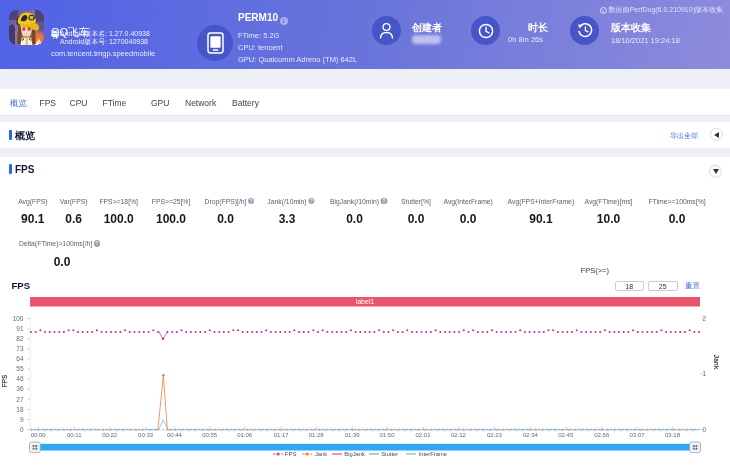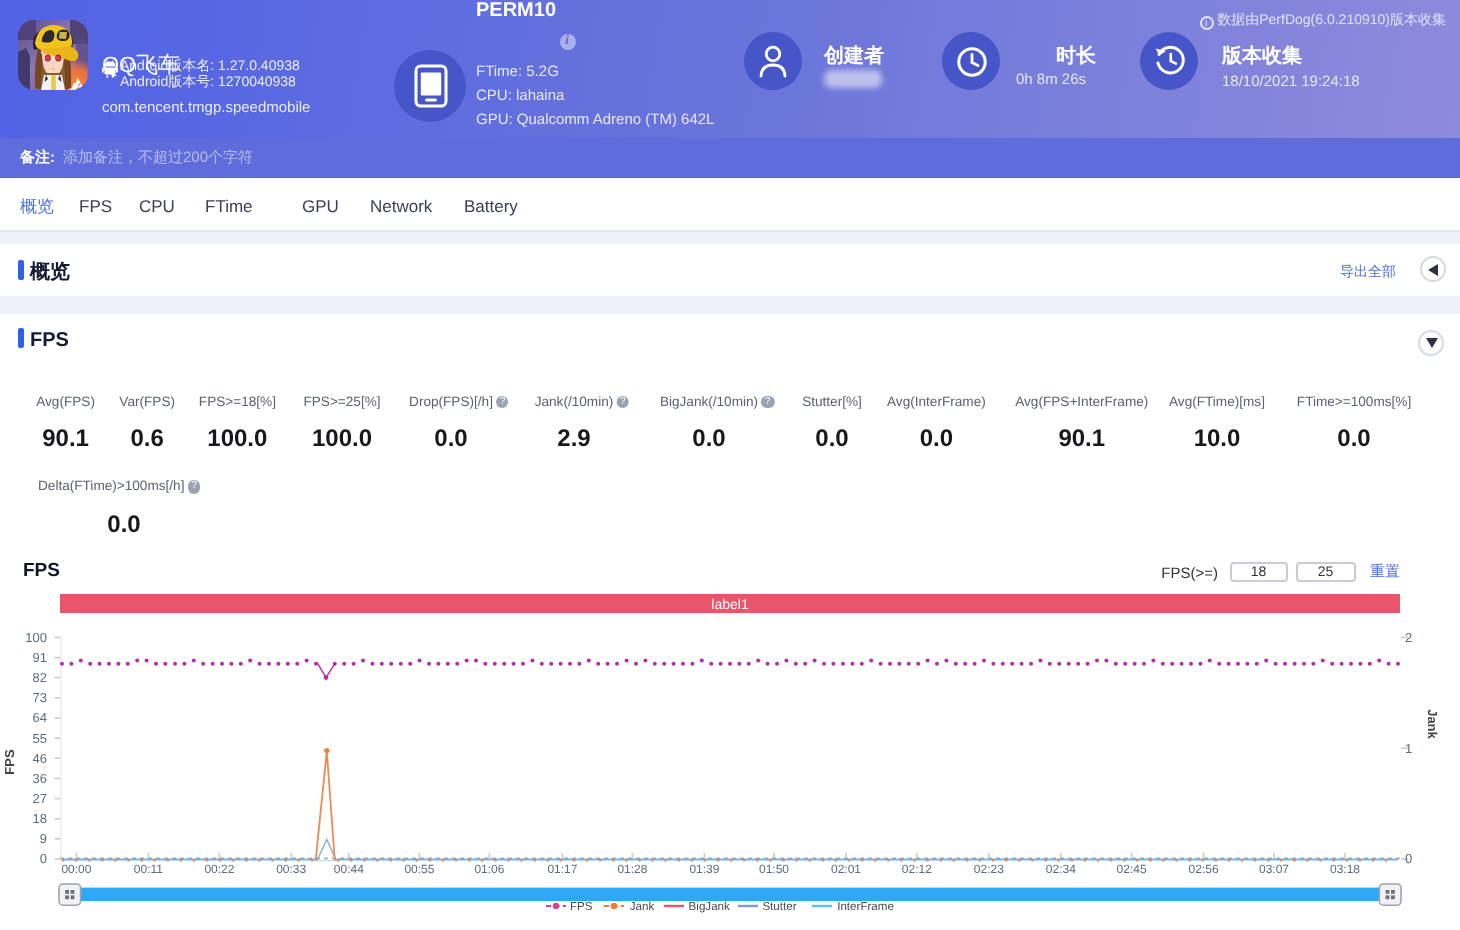--- a/index.html
+++ b/index.html
@@ -34,21 +34,21 @@
 .cbtn svg { display:block; margin:3.5px auto 0; }
 .stat { position:absolute; transform:translateX(-50%); text-align:center; white-space:nowrap; }
 .sl { font-size:6.8px; color:#5a6172; height:7px; }
 .slw { position:relative; }
 .sv { font-size:12px; font-weight:bold; color:#17181c; margin-top:7.5px; }
 .q  { position:absolute; right:-8px; top:0; width:6.5px; height:6.5px; line-height:6.5px; border-radius:50%;
   background:#9aa3b5; color:#fff; font-size:5px; text-align:center; }
 .stat2 { position:absolute; left:19px; top:239.5px; text-align:left; white-space:nowrap; }
 .stat2 .q { position:static; display:inline-block; margin-left:1.5px; vertical-align:0.5px; }
 .ctitle { position:absolute; left:11.5px; top:280px; font-size:9.5px; font-weight:bold; color:#10142c; }
-.fpsctl { position:absolute; top:282px; right:121px; font-size:7.5px; color:#333;padding-left:17px; }
+.fpsctl { position:absolute; top:266px; right:121px; font-size:7.5px; color:#333;padding-left:17px; }
 .inpbox { position:absolute; top:280.5px; width:29.5px; height:10px; border:1px solid #c9ccd6;
   border-radius:2px; font-size:7px; color:#333; text-align:center; line-height:9px; background:#fff; }
 .reset { position:absolute; top:281px; right:30px; color:#4a6de0; font-size:7.5px; }
 svg text { font-family:"Liberation Sans",sans-serif; }
 .legend { position:absolute; left:0; top:450px; width:730px; height:10px; font-size:5.8px; color:#454b54; }
 .legend .lt { position:absolute; top:0.8px; white-space:nowrap; }
 .lm { position:absolute; top:1.2px; }
 </style></head>
 <body>
 <div id="page">
@@ -105,24 +105,24 @@
       <rect x="4.9" y="7.5" width="0.9" height="1.4" rx="0.45"></rect>
     </svg>
     <div class="t-av">Android版本名: 1.27.0.40938<br>Android版本号: 1270040938</div>
     <div class="t-pkg">com.tencent.tmgp.speedmobile</div>
     <div class="circ" style="left:197px;top:25px;width:36px;height:36px"></div>
     <svg style="position:absolute;left:206.5px;top:32px" width="17" height="22" viewBox="0 0 17 22">
       <rect x="1" y="1" width="15" height="20" rx="2.4" fill="none" stroke="#fff" stroke-width="1.5"></rect>
       <rect x="3.4" y="4.2" width="10.2" height="11.5" rx="0.6" fill="#fff"></rect>
       <rect x="5.5" y="17.2" width="6" height="1.6" rx="0.8" fill="#fff"></rect>
     </svg>
-    <div class="hlabel" style="left:238px;top:0;font-size:10px">PERM10</div>
+    <div class="hlabel" style="left:238px;top:12px;font-size:10px">PERM10</div>
     <span style="position:absolute;left:279.5px;top:16.5px;width:8px;height:8px;border-radius:50%;background:rgba(255,255,255,.45);color:#5b66c9;font-size:6.5px;font-style:italic;font-weight:bold;text-align:center;line-height:8px;font-family:'Liberation Serif',serif">i</span>
     <div class="hsub" style="left:238px;top:30.5px">FTime: 5.2G</div>
-    <div class="hsub" style="left:238px;top:42.5px">CPU: lahaina</div>
+    <div class="hsub" style="left:238px;top:42.5px">CPU: tencent</div>
     <div class="hsub" style="left:238px;top:55px">GPU: Qualcomm Adreno (TM) 642L</div>
     <div class="circ" style="left:372px;top:16px;width:29px;height:29px"></div>
     <svg style="position:absolute;left:379px;top:22px" width="15" height="17" viewBox="0 0 15 17">
       <circle cx="7.5" cy="5" r="3.4" fill="none" stroke="#fff" stroke-width="1.4"></circle>
       <path d="M1.5 16 Q1.8 10.5 7.5 10.5 Q13.2 10.5 13.5 16" fill="none" stroke="#fff" stroke-width="1.4" stroke-linecap="round"></path>
     </svg>
     <div class="hlabel" style="left:412px;top:21px">创建者</div>
     <div class="redact"></div>
     <div class="circ" style="left:471px;top:16px;width:29px;height:29px"></div>
     <svg style="position:absolute;left:477.5px;top:22.5px" width="16" height="16" viewBox="0 0 16 16">
@@ -134,21 +134,20 @@
     <div class="circ" style="left:570px;top:15.5px;width:29px;height:29px"></div>
     <svg style="position:absolute;left:576.5px;top:22px" width="16" height="16" viewBox="0 0 16 16">
       <path d="M2.5 5.2 A6.4 6.4 0 1 1 2 9.5" fill="none" stroke="#fff" stroke-width="1.5" stroke-linecap="round"></path>
       <path d="M0.8 2.2 L2.7 5.6 L5.9 3.6 Z" fill="#fff"></path>
       <path d="M8.4 5 L8.4 8.6 L11 9.8" fill="none" stroke="#fff" stroke-width="1.3" stroke-linecap="round"></path>
     </svg>
     <div class="hlabel" style="left:611px;top:20.5px">版本收集</div>
     <div class="hsub" style="left:611px;top:35.5px">18/10/2021 19:24:18</div>
     <div class="t-collect"><span style="display:inline-block;width:7px;height:7px;border:0.8px solid #dfe3fa;border-radius:50%;font-size:5.5px;line-height:7px;text-align:center;vertical-align:-1px;margin-right:2px">i</span>数据由PerfDog(6.0.210910)版本收集</div>
   </div>
-  <div class="note"><b>备注:</b><span>添加备注，不超过200个字符</span></div>
   <div class="tabs">
     <span style="left:10px;color:#4a6de0">概览</span>
     <span style="left:39.5px">FPS</span>
     <span style="left:69.5px">CPU</span>
     <span style="left:102.5px">FTime</span>
     <span style="left:151px">GPU</span>
     <span style="left:185px">Network</span>
     <span style="left:232px">Battery</span>
   </div>
   <div class="card1">
@@ -183,21 +182,21 @@
 <div class="stat" style="left:171.0px">
         <div class="sl"><span class="slw">FPS&gt;=25[%]</span></div>
         <div class="sv">100.0</div>
       </div>
 <div class="stat" style="left:225.5px">
         <div class="sl"><span class="slw">Drop(FPS)[/h]<span class="q">?</span></span></div>
         <div class="sv">0.0</div>
       </div>
 <div class="stat" style="left:287.0px">
         <div class="sl"><span class="slw">Jank(/10min)<span class="q">?</span></span></div>
-        <div class="sv">2.9</div>
+        <div class="sv">3.3</div>
       </div>
 <div class="stat" style="left:354.5px">
         <div class="sl"><span class="slw">BigJank(/10min)<span class="q">?</span></span></div>
         <div class="sv">0.0</div>
       </div>
 <div class="stat" style="left:416.0px">
         <div class="sl"><span class="slw">Stutter[%]</span></div>
         <div class="sv">0.0</div>
       </div>
 <div class="stat" style="left:468.2px">

